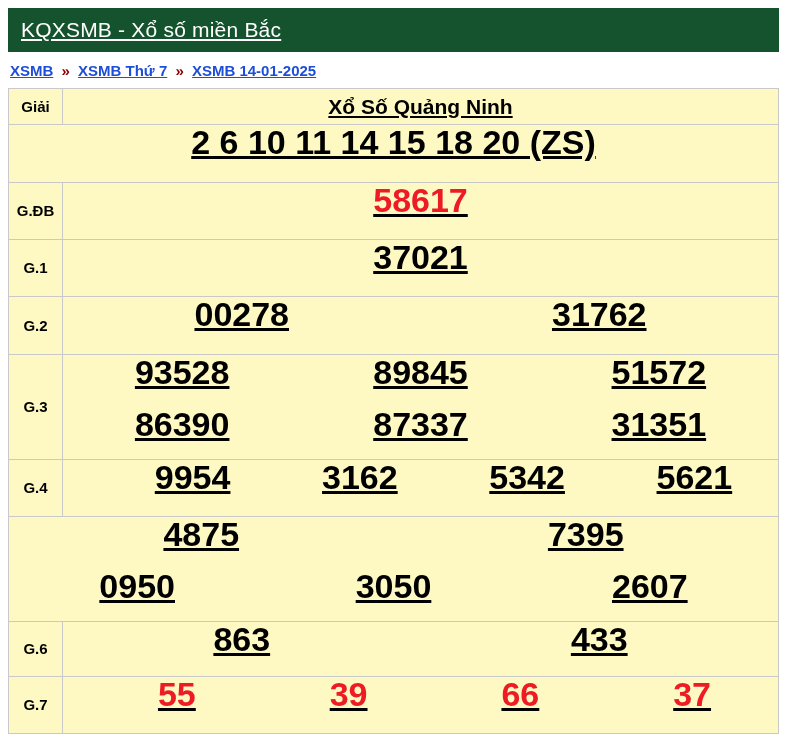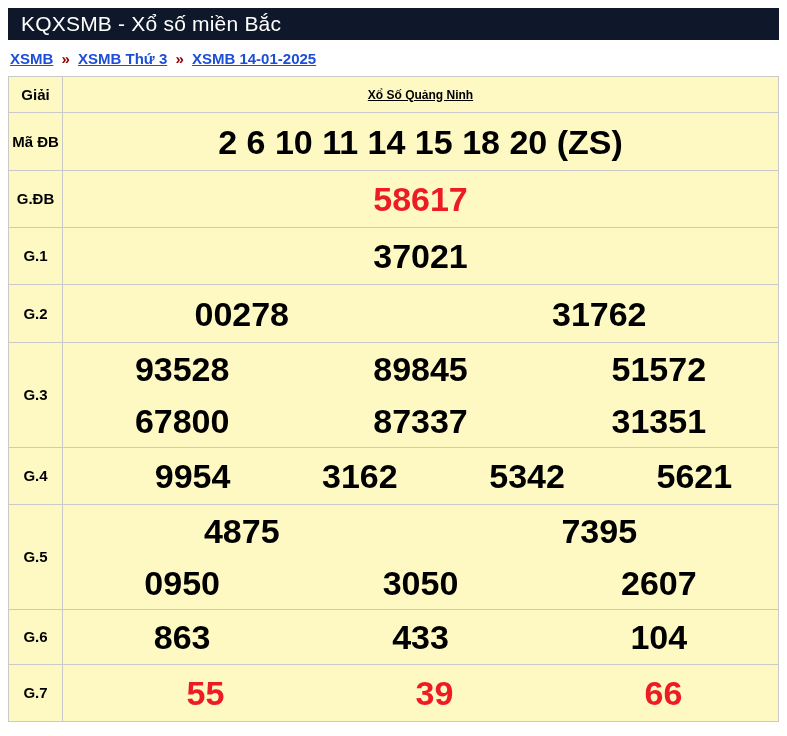--- a/index.html
+++ b/index.html
@@ -6,28 +6,29 @@
   html, body {
     background: #ffffff;
     font-family: "Liberation Sans", sans-serif;
     color: #000;
   }
   body { width: 787px; height: 736px; overflow: hidden; }
   .page { margin: 8px; width: 771px; }
 
   
   .header-bar {
-    background: #0f172a;
+    background: #14532d;
     color: #ffffff;
-    height: 32px;
+    height: 44px;
     display: flex;
     align-items: center;
     padding-left: 13px;
     font-size: 21px;
     letter-spacing: 0.2px;
+    text-decoration: underline;
   }
 
   
   .breadcrumb {
     padding: 10px 2px 9px 2px;
     font-size: 15px;
     font-weight: bold;
   }
   .breadcrumb a.crumb {
     color: #1d4ed8;
@@ -66,34 +67,35 @@
   }
   .cell-data {
     flex: 1;
     display: flex;
     flex-direction: column;
     justify-content: center;
   }
   .line {
     flex: 1;
     display: flex;
-    align-items: center;
+    align-items: flex-start;
+    text-decoration: underline;
   }
   .num {
     flex: 1;
     text-align: center;
     font-size: 34px;
     font-weight: bold;
     color: #000;
     line-height: 1;
   }
   .num.red { color: #ed1c24; }
 
   .station-link {
-    font-size: 12px;
+    font-size: 21px;
     font-weight: bold;
     color: #000;
     text-decoration: underline;
     cursor: pointer;
     margin: 0 auto;
   }
 
   
   .row-head   { height: 35px; }
   .row-madb   { height: 58px; }
@@ -111,36 +113,35 @@
 
 <div class="page">
 
   <div class="header-bar">
     <span>KQXSMB - Xổ số miền Bắc</span>
   </div>
 
   <div class="breadcrumb">
     <a class="crumb">XSMB</a>
     <span class="sep">»</span>
-    <a class="crumb">XSMB Thứ 3</a>
+    <a class="crumb">XSMB Thứ 7</a>
     <span class="sep">»</span>
     <a class="crumb">XSMB 14-01-2025</a>
   </div>
 
   <div class="results-table">
 
     <div class="row row-head">
       <div class="cell-label">Giải</div>
       <div class="cell-data">
         <a class="station-link">Xổ Số Quảng Ninh</a>
       </div>
     </div>
 
     <div class="row row-madb">
-      <div class="cell-label">Mã ĐB</div>
       <div class="cell-data">
         <div class="line">
           <span class="num">2 6 10 11 14 15 18 20 (ZS)</span>
         </div>
       </div>
     </div>
 
     <div class="row row-gdb">
       <div class="cell-label">G.ĐB</div>
       <div class="cell-data">
@@ -171,70 +172,69 @@
 
     <div class="row row-g3">
       <div class="cell-label">G.3</div>
       <div class="cell-data">
         <div class="line">
           <span class="num">93528</span>
           <span class="num">89845</span>
           <span class="num">51572</span>
         </div>
         <div class="line">
-          <span class="num">67800</span>
+          <span class="num">86390</span>
           <span class="num">87337</span>
           <span class="num">31351</span>
         </div>
       </div>
     </div>
 
     <div class="row row-g4">
       <div class="cell-label">G.4</div>
       <div class="cell-data">
         <div class="line">
           <span class="num">9954</span>
           <span class="num">3162</span>
           <span class="num">5342</span>
           <span class="num">5621</span>
         </div>
       </div>
     </div>
 
     <div class="row row-g5">
-      <div class="cell-label">G.5</div>
       <div class="cell-data">
         <div class="line">
           <span class="num">4875</span>
           <span class="num">7395</span>
         </div>
         <div class="line">
           <span class="num">0950</span>
           <span class="num">3050</span>
           <span class="num">2607</span>
         </div>
       </div>
     </div>
 
     <div class="row row-g6">
       <div class="cell-label">G.6</div>
       <div class="cell-data">
         <div class="line">
           <span class="num">863</span>
           <span class="num">433</span>
-          <span class="num">104</span>
         </div>
       </div>
     </div>
 
     <div class="row row-g7">
       <div class="cell-label">G.7</div>
       <div class="cell-data">
         <div class="line">
           <span class="num red">55</span>
           <span class="num red">39</span>
           <span class="num red">66</span>
+          <span class="num red">37</span>
         </div>
       </div>
     </div>
 
   </div>
 </div>
 
 </body></html>

